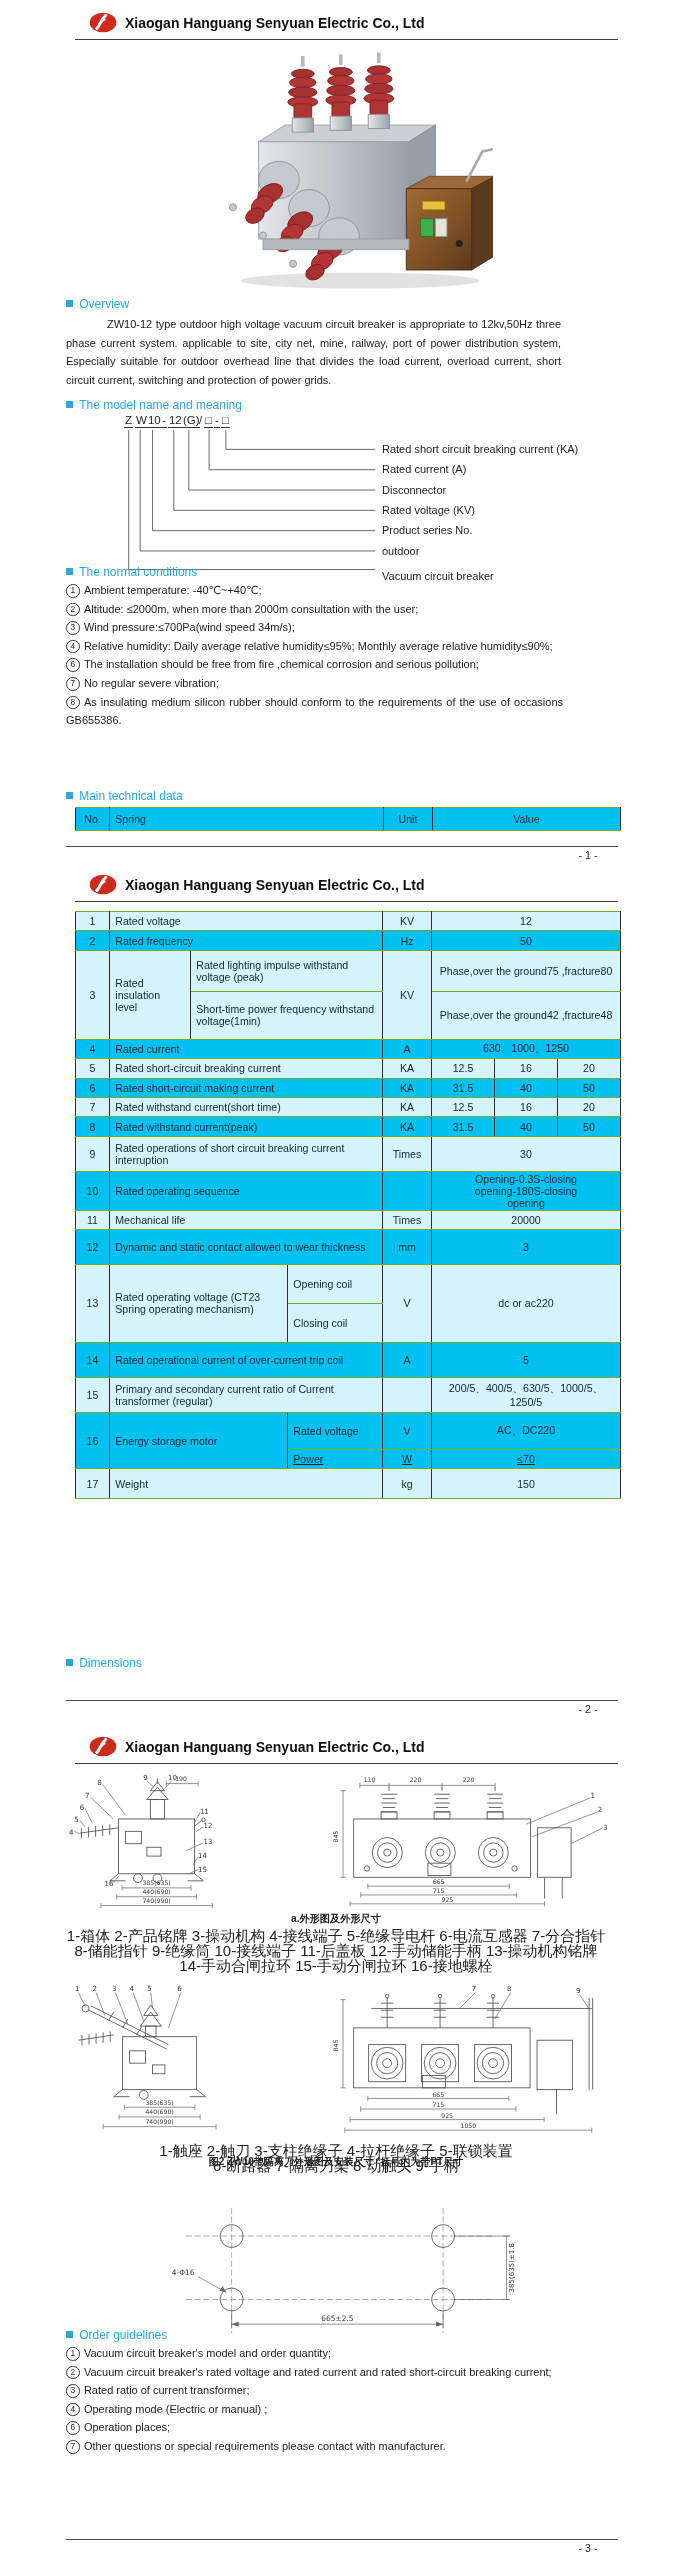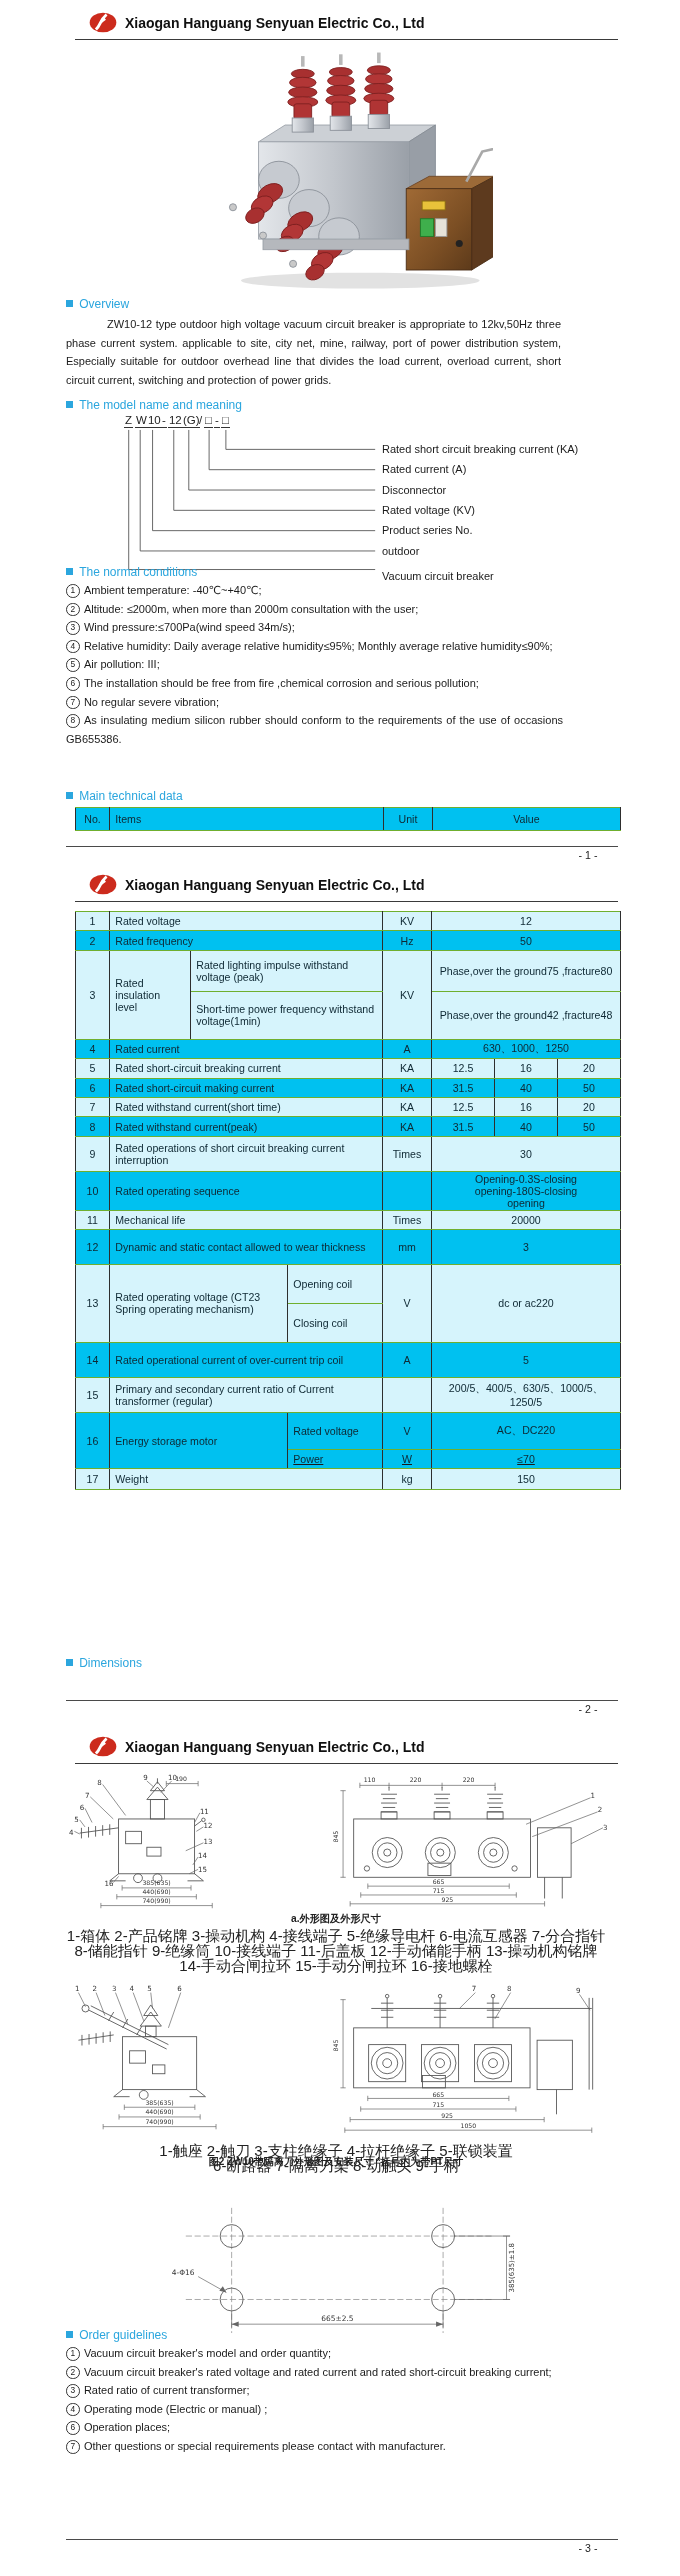--- a/index.html
+++ b/index.html
@@ -194,41 +194,40 @@
   </div>
 
   <div class="sec-h" style="left:66px;top:565px;">
     <span class="bullet"></span><span>The normal conditions</span>
   </div>
   <div class="list-block" style="top:581px;">
     <div class="list-item"><span class="cnum">1</span><span>Ambient temperature: -40℃~+40℃;</span></div>
     <div class="list-item"><span class="cnum">2</span><span>Altitude: ≤2000m, when more than 2000m consultation with the user;</span></div>
     <div class="list-item"><span class="cnum">3</span><span>Wind pressure:≤700Pa(wind speed 34m/s);</span></div>
     <div class="list-item"><span class="cnum">4</span><span>Relative humidity: Daily average relative humidity≤95%; Monthly average relative humidity≤90%;</span></div>
-    <div class="list-item"><span class="cnum">5</span><span>Air pollution: III;</span></div>
     <div class="list-item"><span class="cnum">6</span><span>The installation should be free from fire ,chemical corrosion and serious pollution;</span></div>
     <div class="list-item"><span class="cnum">7</span><span>No regular severe vibration;</span></div>
     <div class="list-item"><span class="cnum">8</span><span>As insulating medium silicon rubber should conform to the requirements of the use of occasions GB655386.</span></div>
   </div>
 
   <div class="sec-h" style="left:66px;top:789px;">
     <span class="bullet"></span><span>Main technical data</span>
   </div>
   <div class="tbl-wrap" style="left:75px;top:807px;">
     <table class="tech" style="width:545px;">
       <colgroup>
           <col style="width:34px">
           <col style="width:274px">
           <col style="width:49px">
           <col style="width:188px">
         </colgroup>
       <tbody>
           <tr class="bt" style="height:23px;">
         <td class="c">No.</td>
-        <td class="l">Items</td>
+        <td class="l">Spring</td>
         <td class="c">Unit</td>
         <td class="c">Value</td>
       </tr>
     </tbody>
       </table>
   </div>
 
   <div class="footer-rule" style="top:846px;"></div>
   <div class="page-num" style="top:849px;">- 1 -</div>
 </div>
@@ -367,21 +366,21 @@
         <td class="l" colspan="2" rowspan="2">Energy storage motor</td>
         <td class="l">Rated voltage</td>
         <td class="c">V</td>
         <td class="c" colspan="3">AC、DC220</td>
       </tr>
       <tr class="bt" style="height:19.4px;text-decoration:underline;">
         <td class="l">Power</td>
         <td class="c">W</td>
         <td class="c" colspan="3">≤70</td>
       </tr>
-      <tr class="lt" style="height:21px;">
+      <tr class="lt" style="height:30px;">
         <td class="c">17</td>
         <td class="l" colspan="3">Weight</td>
         <td class="c">kg</td>
         <td class="c" colspan="3">150</td>
       </tr>
     </tbody>
       </table>
   </div>
 
   <div class="sec-h" style="left:66px;top:794px;">

